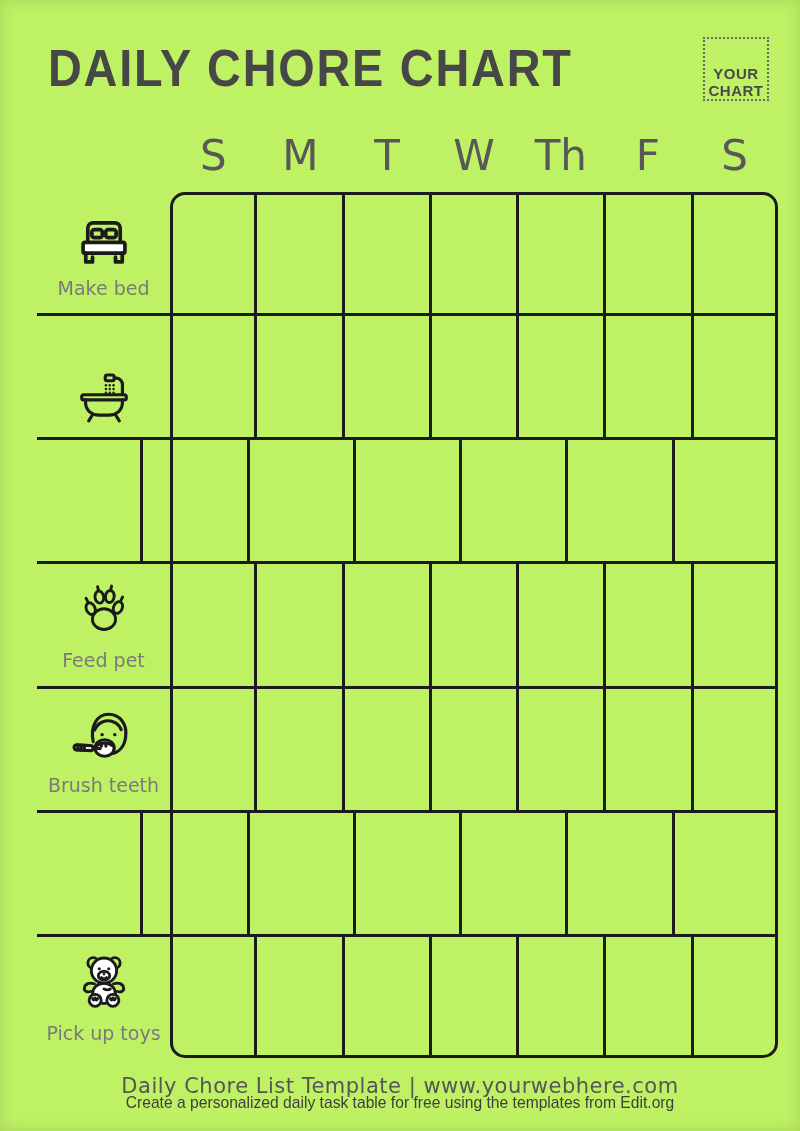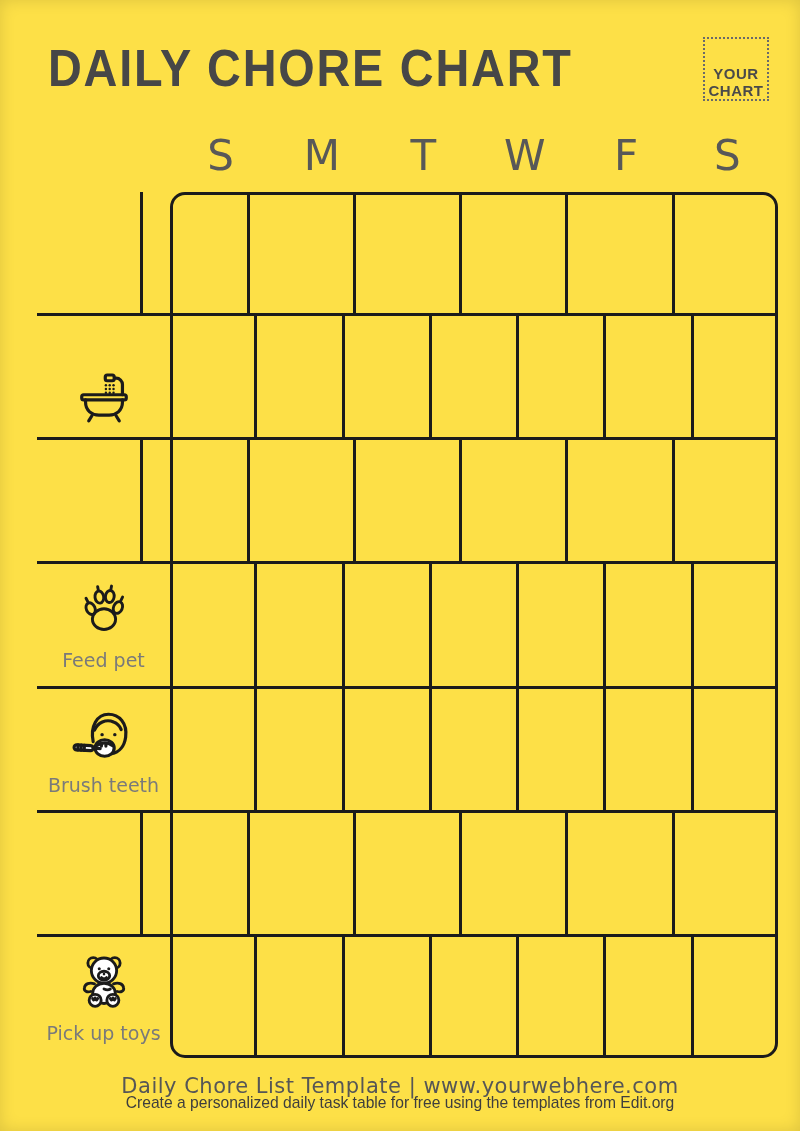--- a/index.html
+++ b/index.html
@@ -1,21 +1,21 @@
 <!DOCTYPE html>
 <html style="--ink: #1b1b1b; --title: #474747; --day: #585858; --label: #7a7a7a; --footer1: #565656; --footer2: #3e3e3e;"><head>
 <meta charset="utf-8">
 <style>
   * { box-sizing: border-box; margin: 0; padding: 0; }
   html,body { background: #d9d9d9; }
   .page {
     position: relative;
     width: 800px; height: 1131px;
     margin: 0 auto;
-    background: #fde047;
+    background: #bef264;
     box-shadow: inset 0 0 16px rgba(0,0,0,0.13), 0 0 4px rgba(0,0,0,0.2);
     font-family: "DejaVu Sans", sans-serif;
     overflow: hidden;
     color: var(--ink, #1b1b1b);
   }
 
   
   .title {
     position: absolute; left: 48px; top: 38px;
     font-family: "Liberation Sans", sans-serif;
@@ -95,28 +95,44 @@
   <div class="logo-box">
     <span>YOUR</span>
     <span>CHART</span>
   </div>
 
   <div class="day-row">
     <span class="day">S</span>
     <span class="day">M</span>
     <span class="day">T</span>
     <span class="day">W</span>
+    <span class="day">Th</span>
     <span class="day">F</span>
     <span class="day">S</span>
   </div>
 
   <div class="chart">
     <div class="chart-rows">
 
       <div class="row">
+        <div class="label-cell">
+          <span class="chore-icon">
+            <svg width="68" height="54" viewBox="0 0 100 80">
+              <g fill="none" stroke="currentColor" stroke-width="5.5" stroke-linecap="round" stroke-linejoin="round">
+                <path d="M26 52 V21 a8 8 0 0 1 8 -8 h32 a8 8 0 0 1 8 8 v31"></path>
+                <rect x="32" y="23" width="15.5" height="12" rx="4"></rect>
+                <rect x="52.5" y="23" width="15.5" height="12" rx="4"></rect>
+                <rect x="19" y="42" width="62" height="16" rx="3" fill="#fff"></rect>
+                <path d="M23 58 v13 h10 v-7"></path>
+                <path d="M77 58 v13 h-10 v-7"></path>
+              </g>
+            </svg>
+          </span>
+          <span class="chore-label">Make bed</span>
+        </div>
         <div class="cells">
             <div class="cell"></div>
             <div class="cell"></div>
             <div class="cell"></div>
             <div class="cell"></div>
             <div class="cell"></div>
             <div class="cell"></div>
             <div class="cell"></div>
           </div>
       </div>

